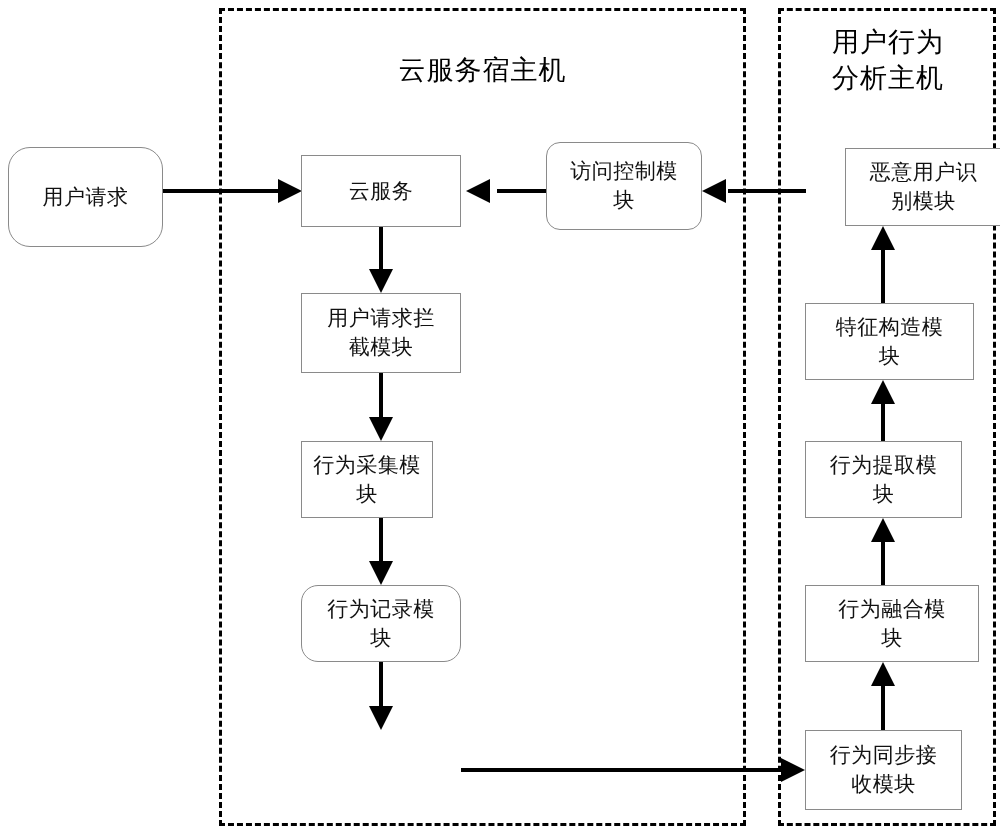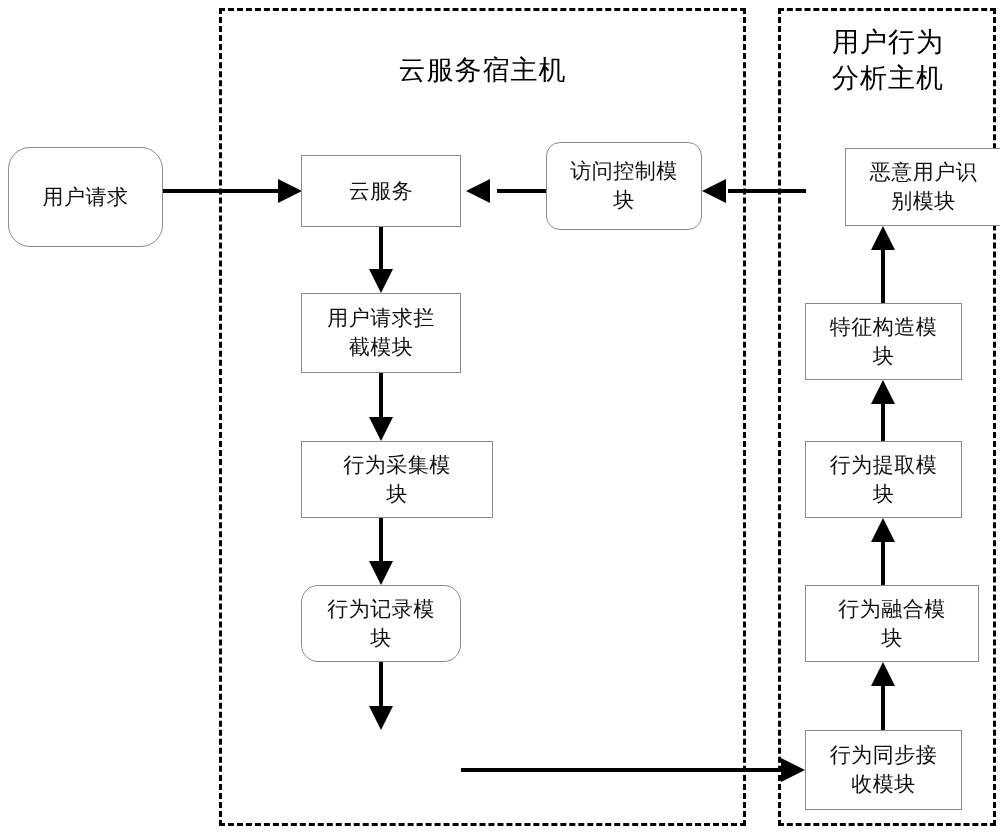--- a/index.html
+++ b/index.html
@@ -135,32 +135,32 @@
   <div class="box" style="left:805px;top:148px;width:157px;height:78px;margin-left:40px;">
     <span>恶意用户识
 别模块</span>
   </div>
 
   <div class="box" style="left:301px;top:293px;width:160px;height:80px;">
     <span>用户请求拦
 截模块</span>
   </div>
 
-  <div class="box" style="left:301px;top:441px;width:192px;height:77px;">
+  <div class="box" style="left:301px;top:441px;width:132px;height:77px;">
     <span>行为采集模
 块</span>
   </div>
 
   <div class="box" style="left:301px;top:585px;width:160px;height:77px;border-radius:17px;">
     <span>行为记录模
 块</span>
   </div>
 
 
-  <div class="box" style="left:805px;top:303px;width:157px;height:77px;">
+  <div class="box" style="left:805px;top:303px;width:169px;height:77px;">
     <span>特征构造模
 块</span>
   </div>
 
   <div class="box" style="left:805px;top:441px;width:157px;height:77px;">
     <span>行为提取模
 块</span>
   </div>
 
   <div class="box" style="left:805px;top:585px;width:174px;height:77px;font-family:Liberation Serif, serif;">

